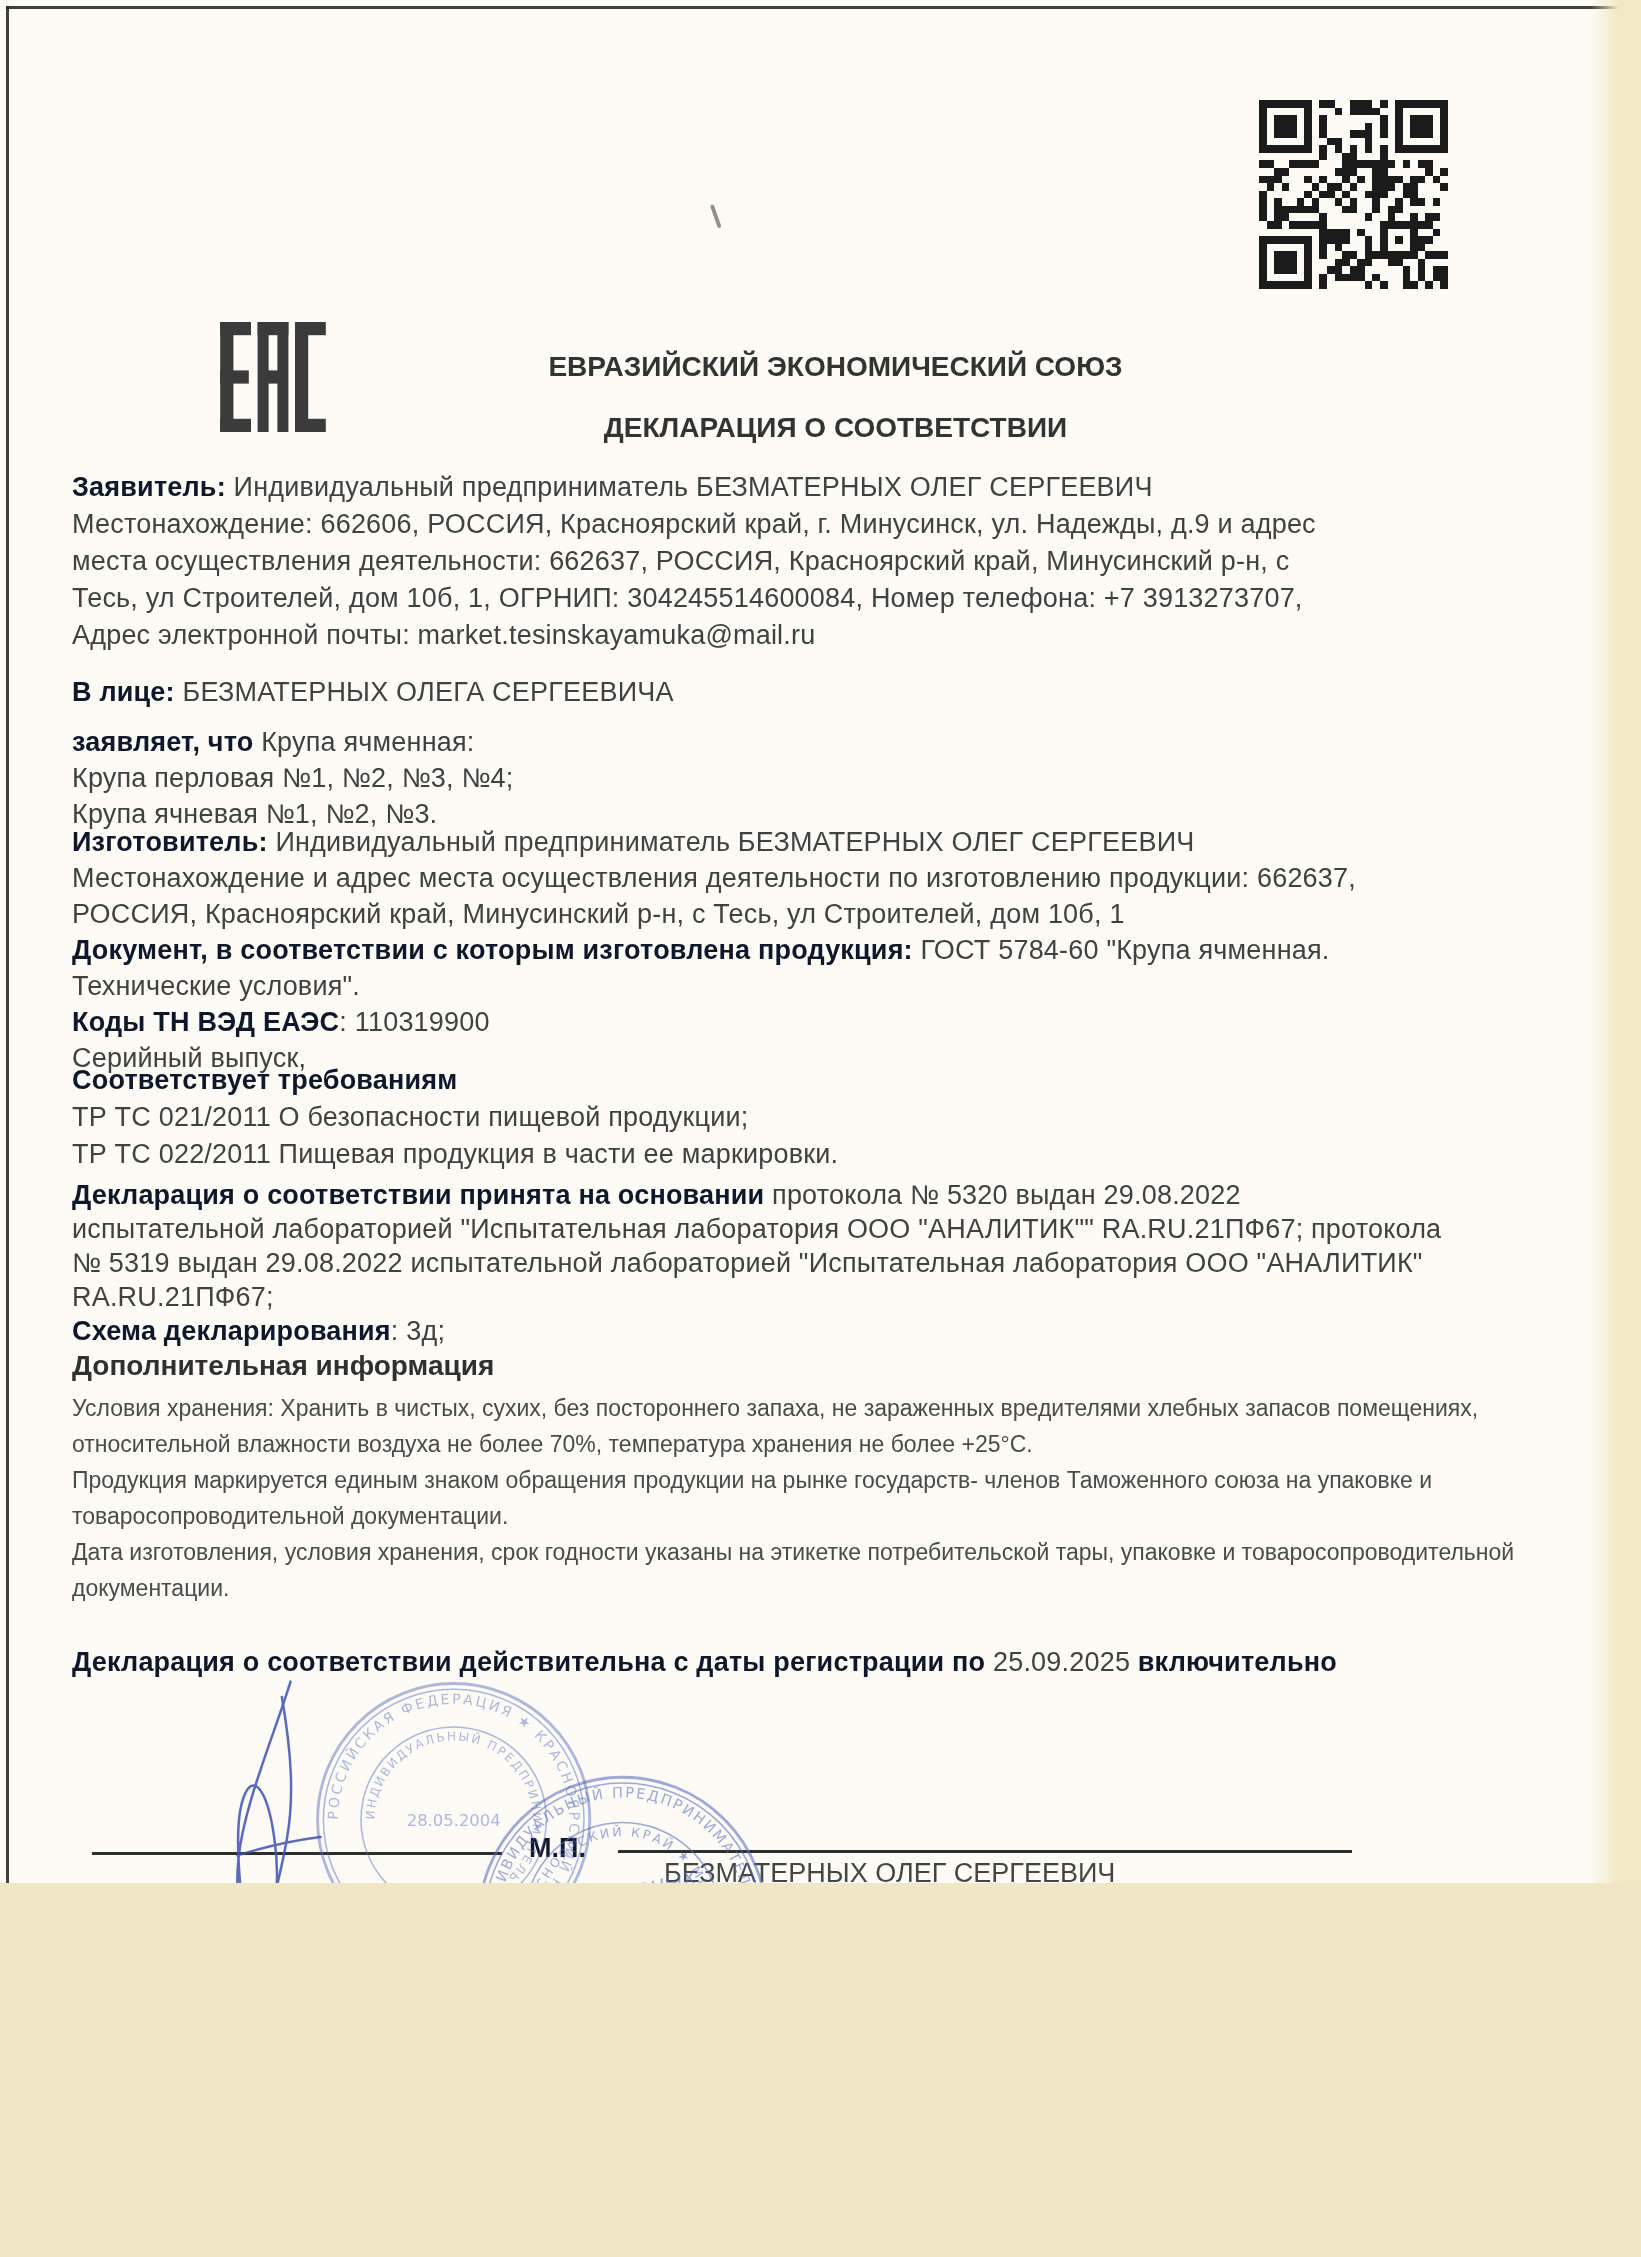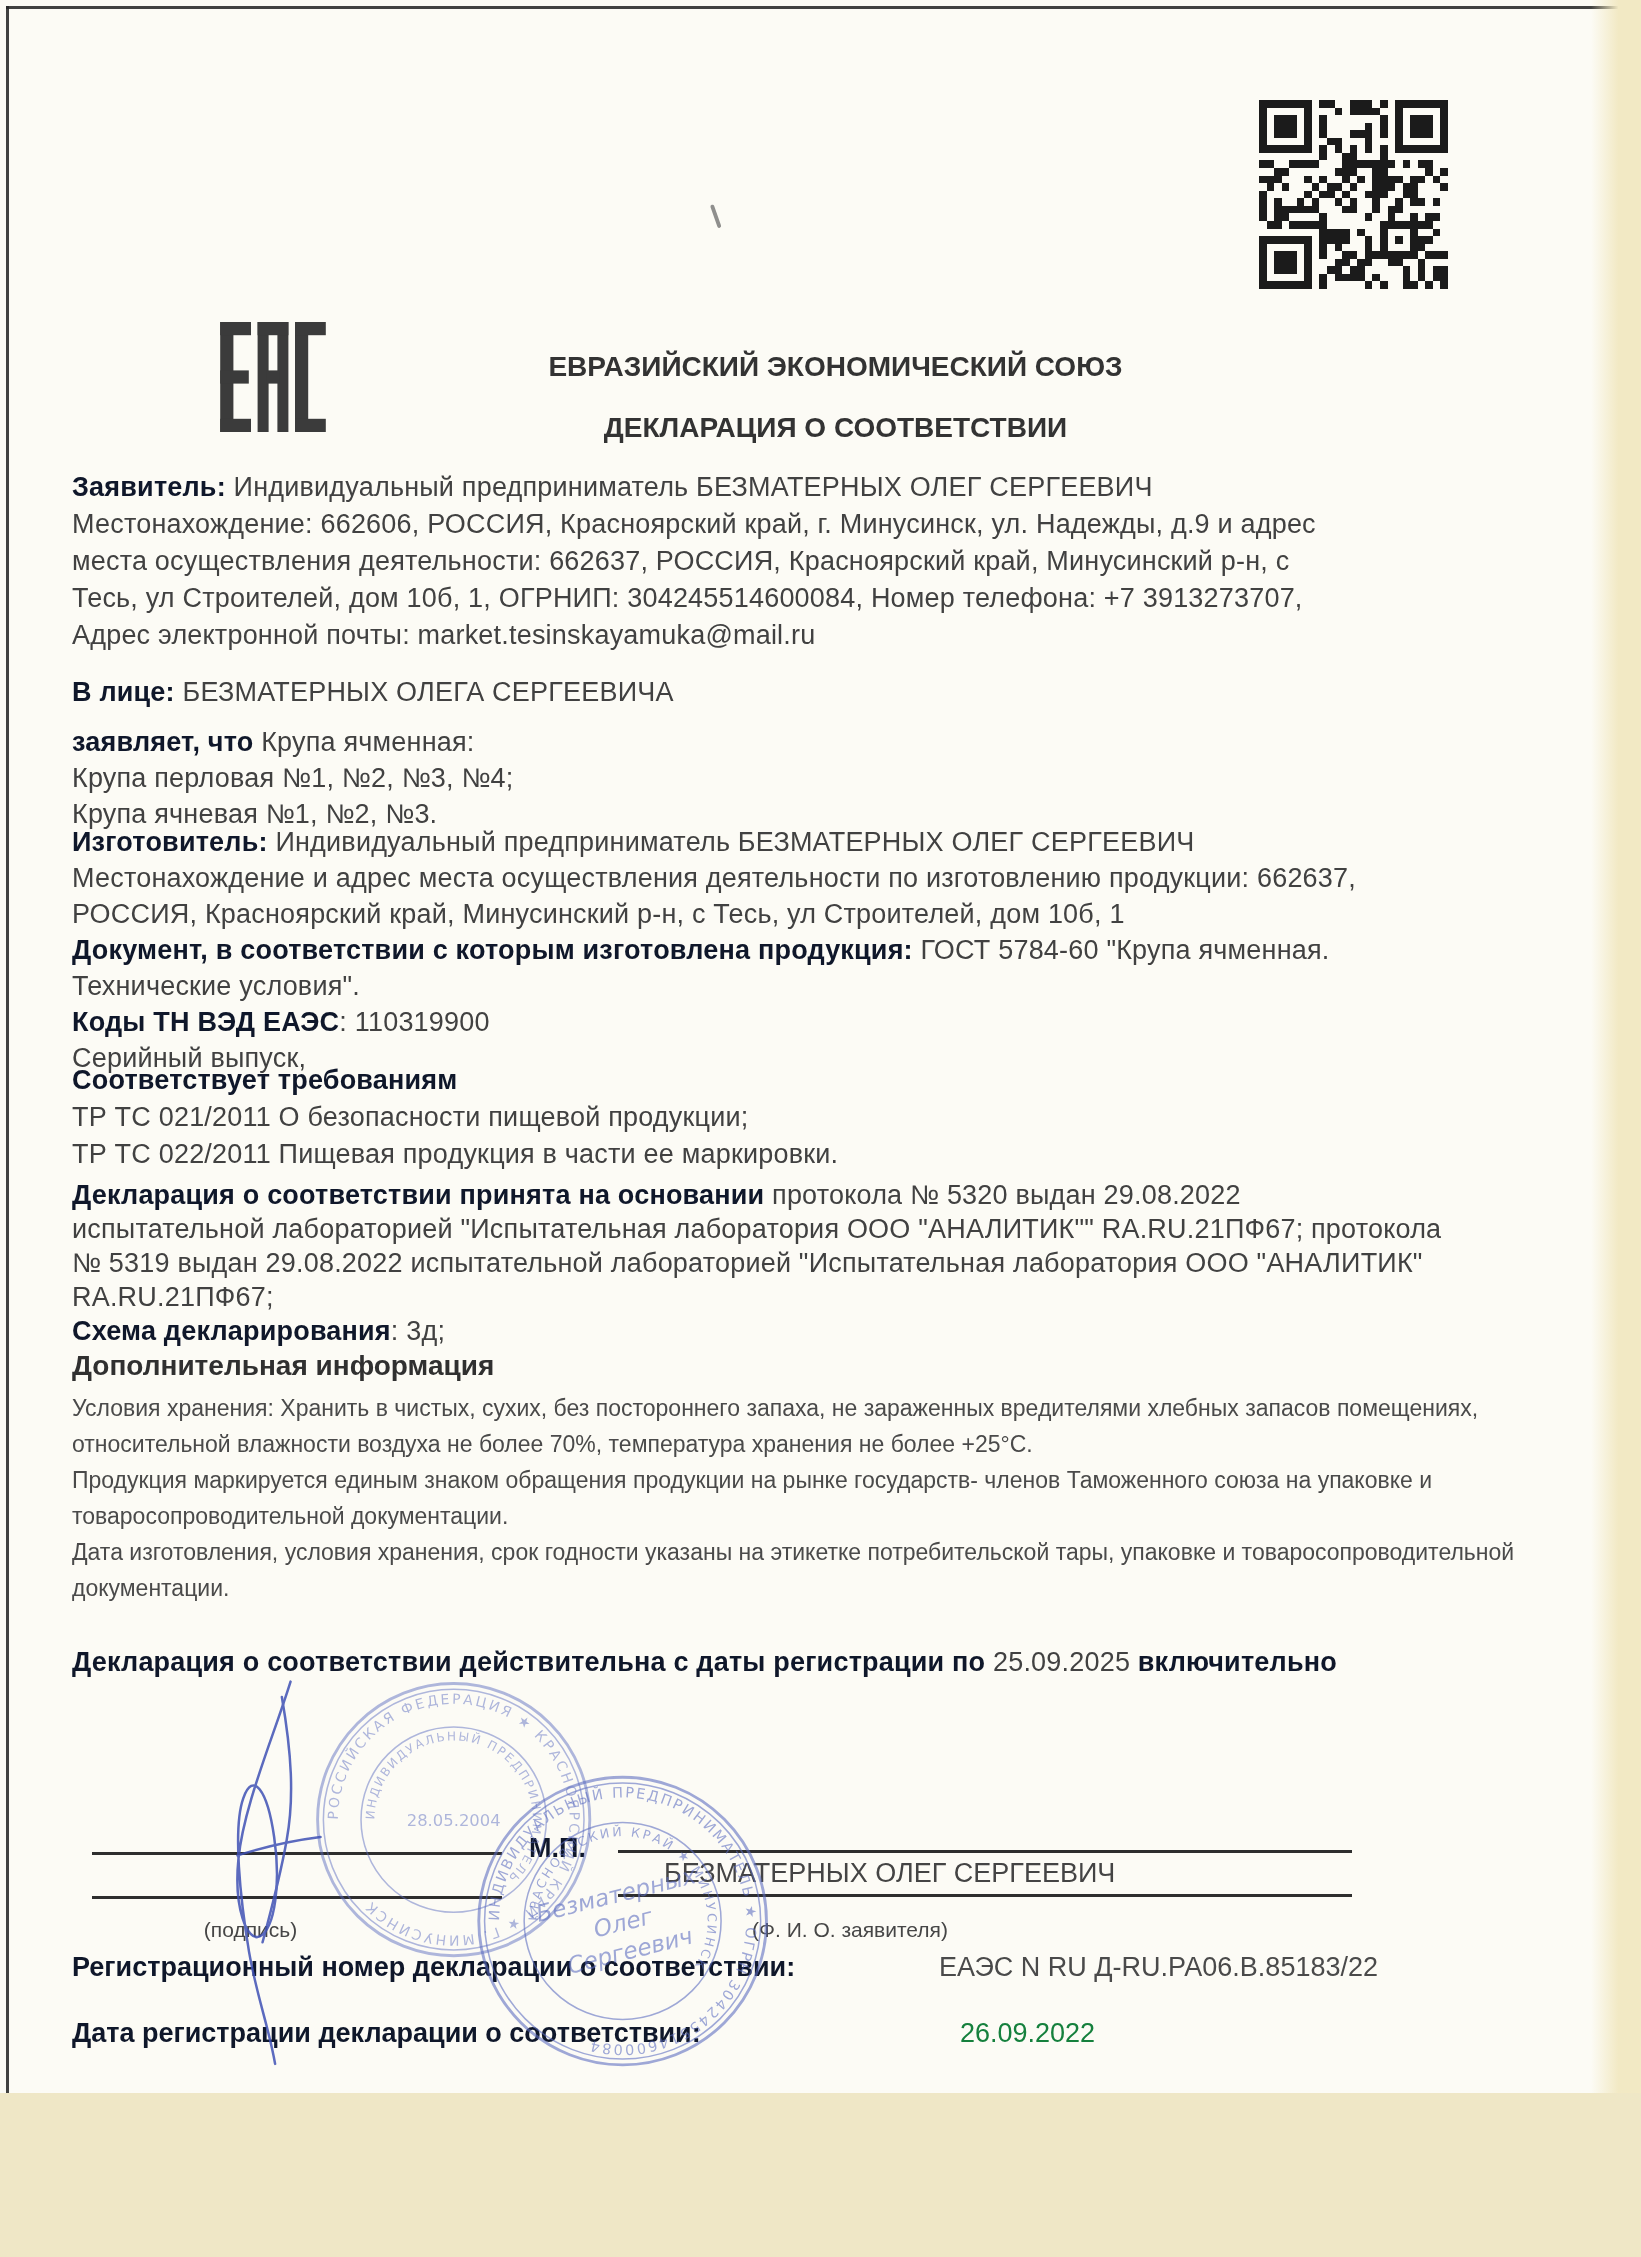--- a/index.html
+++ b/index.html
@@ -1,18 +1,18 @@
 <!DOCTYPE html>
 <html><head>
 <meta charset="utf-8">
 <style>
   html,body{margin:0;padding:0;}
   body{background:#efe7c6;}
   #page{
-    position:relative;width:1641px;height:2093px;margin:0 auto;
+    position:relative;width:1641px;height:1883px;margin:0 auto;
     background:#fcfbf5;overflow:hidden;
     font-family:"Liberation Sans","DejaVu Sans",sans-serif;
     color:#414141;
   }
   .abs{position:absolute;}
   .ln{white-space:nowrap;}
   .b{font-weight:bold;color:#0f172a;}
   .body-text{font-size:27px;line-height:37px;letter-spacing:0.2px;}
   .small-text{font-size:23px;line-height:36px;color:#4a4a4a;}
   .title-line{font-weight:bold;color:#333;font-size:28px;}

